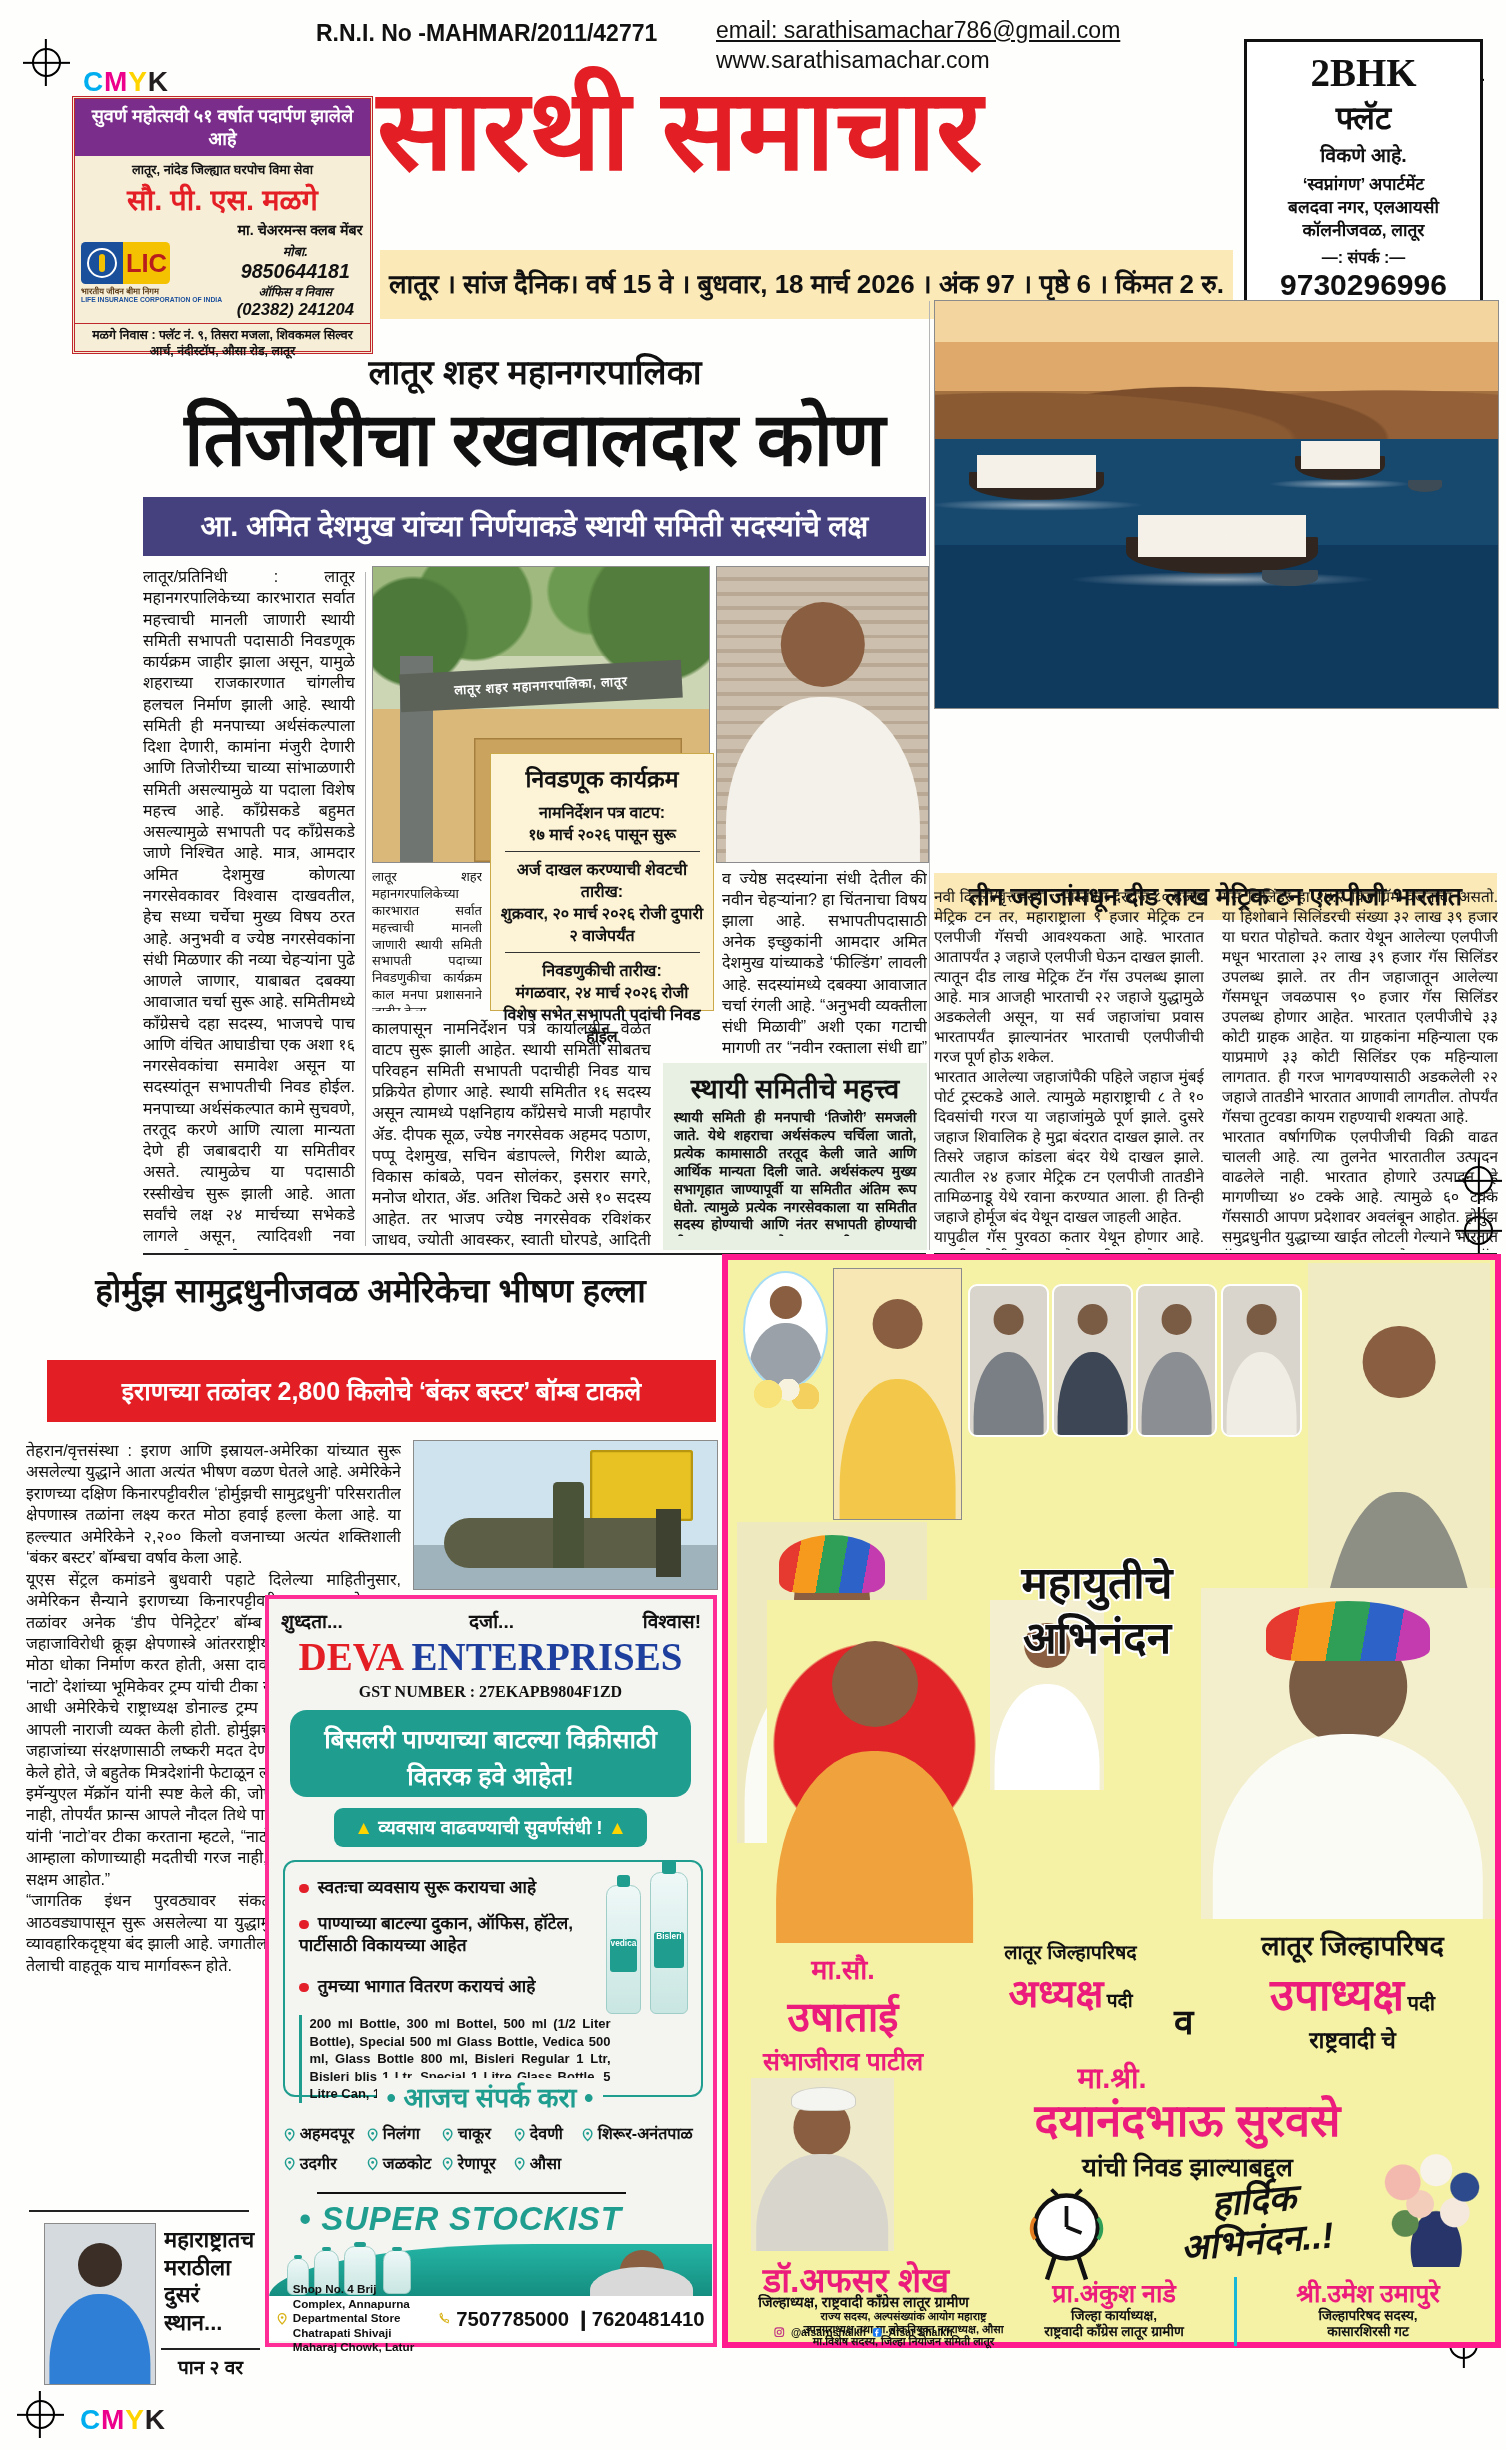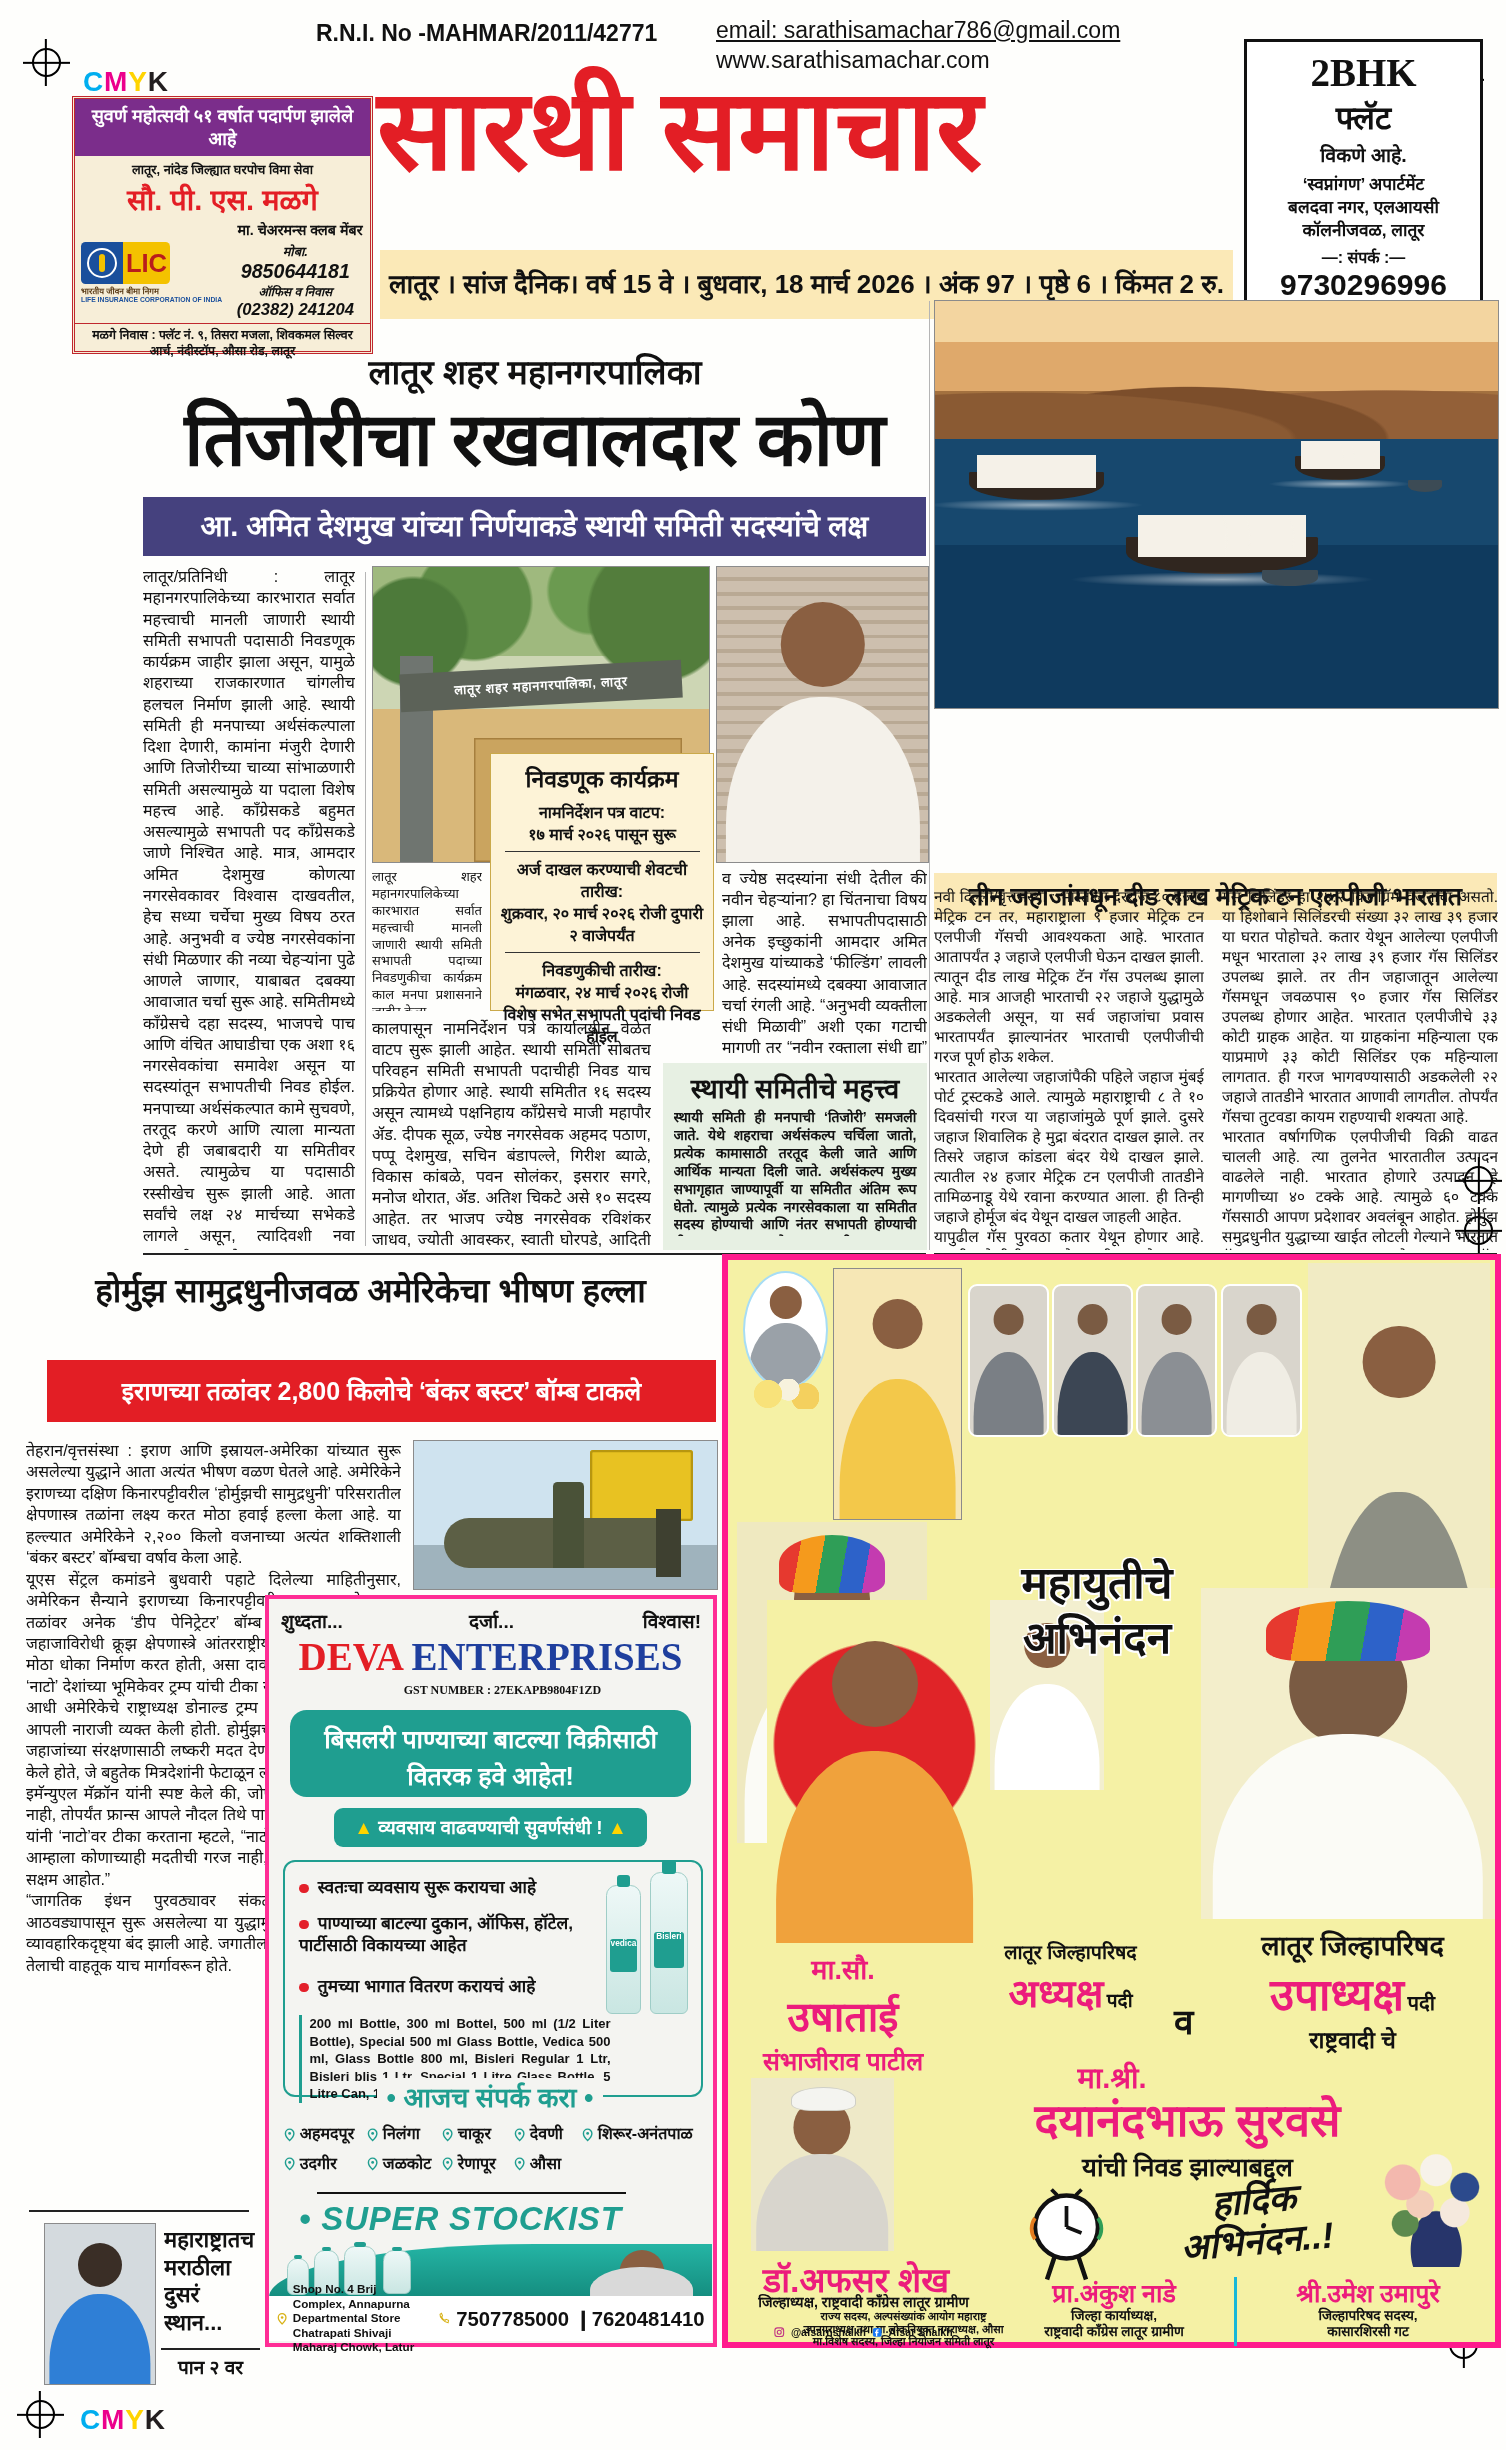--- a/index.html
+++ b/index.html
@@ -219,21 +219,21 @@
   <div class="abs b c" style="left:161px;top:2354px;width:99px;font-size:19px;">पान २ वर</div>
 
   <div class="abs" style="left:265px;top:1595px;width:452px;height:752px;border:4.5px solid #ff2d95;background:#f4f4f1;box-sizing:border-box;">
     <div class="abs b" style="left:12px;top:9px;font-size:19px;">शुध्दता...</div>
     <div class="abs b c" style="left:166px;top:9px;width:113px;font-size:19px;">दर्जा...</div>
     <div class="abs b" style="right:12px;top:9px;font-size:19px;">विश्वास!</div>
     <div class="abs c serif b nowrap" style="left:0;top:35px;width:443px;font-size:39px;">
       <span class="red">DEVA</span>
       <span style="color:#1f3f9e;">ENTERPRISES</span>
     </div>
-    <div class="abs c b serif" style="left:12px;top:84px;width:443px;font-size:12px;">GST NUMBER : 27EKAPB9804F1ZD</div>
+    <div class="abs c b serif" style="left:0;top:84px;width:443px;font-size:16px;">GST NUMBER : 27EKAPB9804F1ZD</div>
     <div class="abs c b white" style="left:21px;top:111px;width:401px;height:87px;background:#1f9e90;border-radius:16.6px;font-size:25px;line-height:1.5;padding-top:10.5px;box-sizing:border-box;">बिसलरी पाण्याच्या बाटल्या विक्रीसाठी वितरक हवे आहेत!</div>
     <div class="abs c b white" style="left:65px;top:209px;width:313px;height:39px;background:#1f9e90;border-radius:9px;font-size:19px;line-height:39px;">
       <span style="color:#ffd400;">▲ </span><span>व्यवसाय वाढवण्याची सुवर्णसंधी !</span><span style="color:#ffd400;"> ▲</span>
     </div>
     <div class="abs" style="left:13.6px;top:261px;width:416px;height:233px;border:2.3px solid #1f9e90;border-radius:12px;"></div>
     <div class="abs b" style="left:30px;top:276px;width:286px;font-size:17.3px;"><span class="dot"></span><span>स्वतःचा व्यवसाय सुरू करायचा आहे</span></div>
     <div class="abs b" style="left:30px;top:313px;width:286px;font-size:17.3px;line-height:1.3;"><span class="dot"></span><span>पाण्याच्या बाटल्या दुकान, ऑफिस, हॉटेल, पार्टीसाठी विकायच्या आहेत</span></div>
     <div class="abs b" style="left:30px;top:375px;width:286px;font-size:17.3px;"><span class="dot"></span><span>तुमच्या भागात वितरण करायचं आहे</span></div>
     <div class="bottle" style="left:337px;top:286px;width:33px;height:127px;">
         <div class="lbl">vedica</div>

